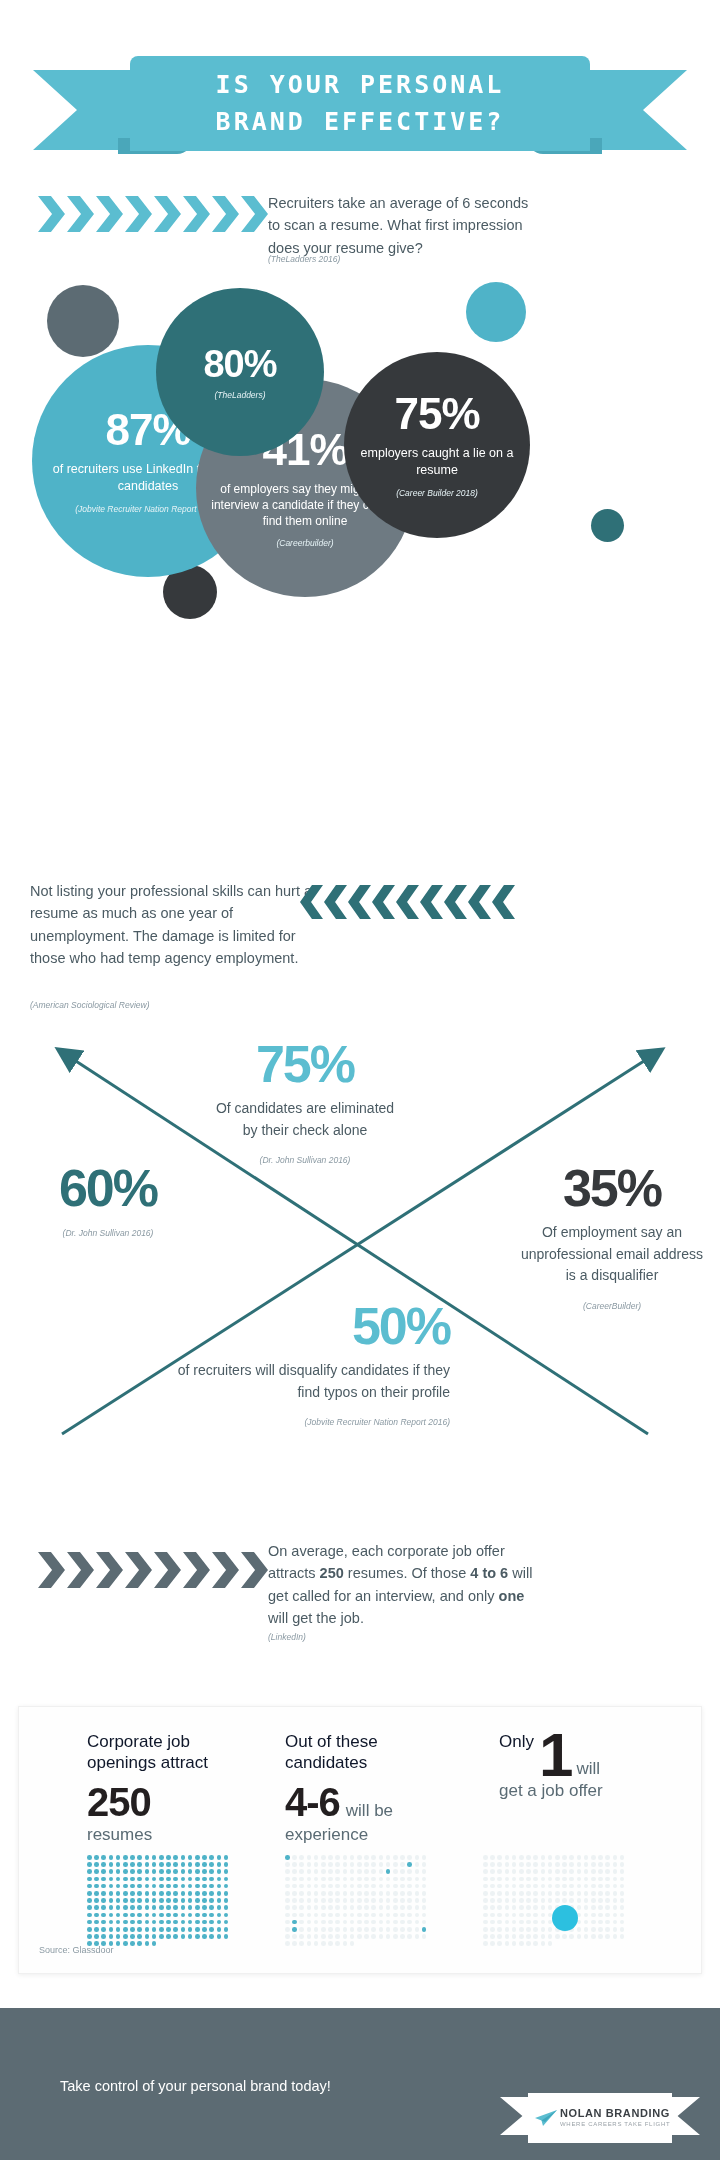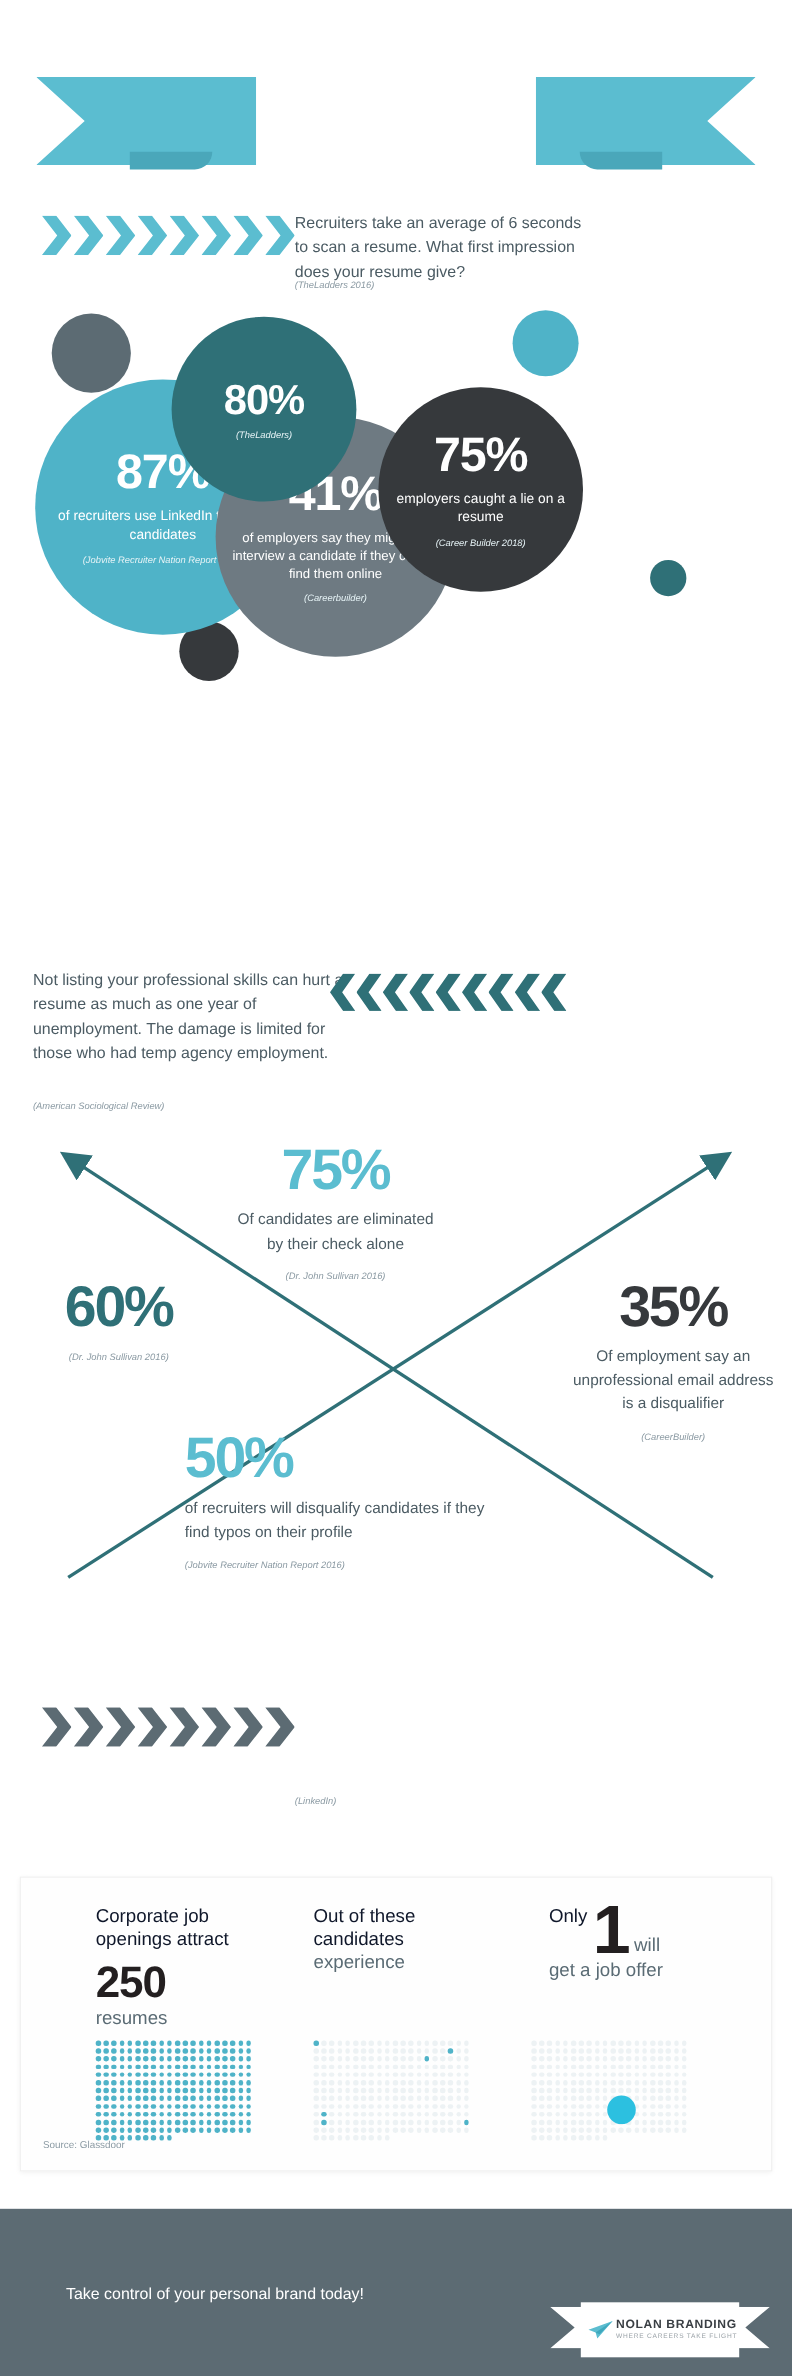--- a/index.html
+++ b/index.html
@@ -92,20 +92,24 @@
 </head>
 <body>
 
 <div class="page">
 
   <div class="ribbon-wrap">
     <div class="ribbon-tail left"></div>
     <div class="ribbon-tail right"></div>
     <div class="ribbon-shadow l"></div>
     <div class="ribbon-shadow r"></div>
+    <div class="ribbon-main">
+      <div class="tline">IS YOUR PERSONAL</div>
+      <div class="tline">BRAND EFFECTIVE?</div>
+    </div>
   </div>
 
   <div class="chev-row" id="chev-intro" style="left:38px; top:196px;">
       <div class="chev right" style="background: rgb(91, 189, 208); width: 27px; height: 36px; margin-right: 2px;"></div>
       <div class="chev right" style="background: rgb(91, 189, 208); width: 27px; height: 36px; margin-right: 2px;"></div>
       <div class="chev right" style="background: rgb(91, 189, 208); width: 27px; height: 36px; margin-right: 2px;"></div>
       <div class="chev right" style="background: rgb(91, 189, 208); width: 27px; height: 36px; margin-right: 2px;"></div>
       <div class="chev right" style="background: rgb(91, 189, 208); width: 27px; height: 36px; margin-right: 2px;"></div>
       <div class="chev right" style="background: rgb(91, 189, 208); width: 27px; height: 36px; margin-right: 2px;"></div>
       <div class="chev right" style="background: rgb(91, 189, 208); width: 27px; height: 36px; margin-right: 2px;"></div>
@@ -182,49 +186,56 @@
       <div class="big-pct" style="font-size:52px; color:#2f7077;">60%</div>
       <div class="src-note" style="margin-top:14px;">(Dr. John Sullivan 2016)</div>
     </div>
 
     <div style="position:absolute; left:516px; top:142px; width:192px; text-align:center;">
       <div class="big-pct" style="font-size:52px; color:#36393c;">35%</div>
       <div class="body-text" style="margin-top:8px; font-size:14px;">Of employment say an unprofessional email address is a disqualifier</div>
       <div class="src-note" style="margin-top:14px;">(CareerBuilder)</div>
     </div>
 
-    <div style="position:absolute; left:168px; top:280px; width:282px; text-align:left;">
+    <div style="position:absolute; left:168px; top:280px; width:282px; text-align:right;">
       <div class="big-pct" style="font-size:52px; color:#5bbdd0;">50%</div>
       <div class="body-text" style="margin-top:8px; font-size:14px;">of recruiters will disqualify candidates if they find typos on their profile</div>
       <div class="src-note" style="margin-top:14px;">(Jobvite Recruiter Nation Report 2016)</div>
     </div>
   </div>
 
   <div class="chev-row" id="chev-gray" style="left:38px; top:1552px;">
       <div class="chev right" style="background: rgb(92, 107, 115); width: 27px; height: 36px; margin-right: 2px;"></div>
       <div class="chev right" style="background: rgb(92, 107, 115); width: 27px; height: 36px; margin-right: 2px;"></div>
       <div class="chev right" style="background: rgb(92, 107, 115); width: 27px; height: 36px; margin-right: 2px;"></div>
       <div class="chev right" style="background: rgb(92, 107, 115); width: 27px; height: 36px; margin-right: 2px;"></div>
       <div class="chev right" style="background: rgb(92, 107, 115); width: 27px; height: 36px; margin-right: 2px;"></div>
       <div class="chev right" style="background: rgb(92, 107, 115); width: 27px; height: 36px; margin-right: 2px;"></div>
       <div class="chev right" style="background: rgb(92, 107, 115); width: 27px; height: 36px; margin-right: 2px;"></div>
       <div class="chev right" style="background: rgb(92, 107, 115); width: 27px; height: 36px; margin-right: 2px;"></div>
     </div>
+  <div class="body-text" style="position:absolute; left:268px; top:1540px; width:265px;">
+    <span>On average, each corporate job offer attracts </span><b>250</b><span> resumes. Of those </span><b>4 to 6</b><span> will get called for an interview, and only </span><b>one</b><span> will get the job.</span>
+  </div>
   <div class="src-note" style="position:absolute; left:268px; top:1632px;">(LinkedIn)</div>
 
   <div class="panel">
 
     <div class="panel-col" style="left:68px; width:150px;">
       <div class="panel-head">Corporate job openings attract</div>
       <div class="panel-num" style="margin-top:6px;">250</div>
       <div class="panel-sub">resumes</div>
     </div>
 
     <div class="panel-col" style="left:266px; width:160px;">
       <div class="panel-head">Out of these candidates</div>
+      <div style="margin-top:6px; display:flex; align-items:baseline;">
+        <span class="panel-num">4-6</span>
+        <span class="panel-sub" style="margin-left:6px;">will be</span>
+      </div>
       <div class="panel-sub">experience</div>
     </div>
 
     <div class="panel-col" style="left:480px; width:175px;">
       <div style="display:flex; align-items:flex-start;">
         <span class="panel-head">Only</span>
         <span class="panel-num" style="font-size:62px; line-height:0.78; margin-left:5px;">1</span>
         <span class="panel-sub" style="align-self:flex-end; margin-left:4px;">will</span>
       </div>
       <div class="panel-sub" style="margin-top:2px;">get a job offer</div>

